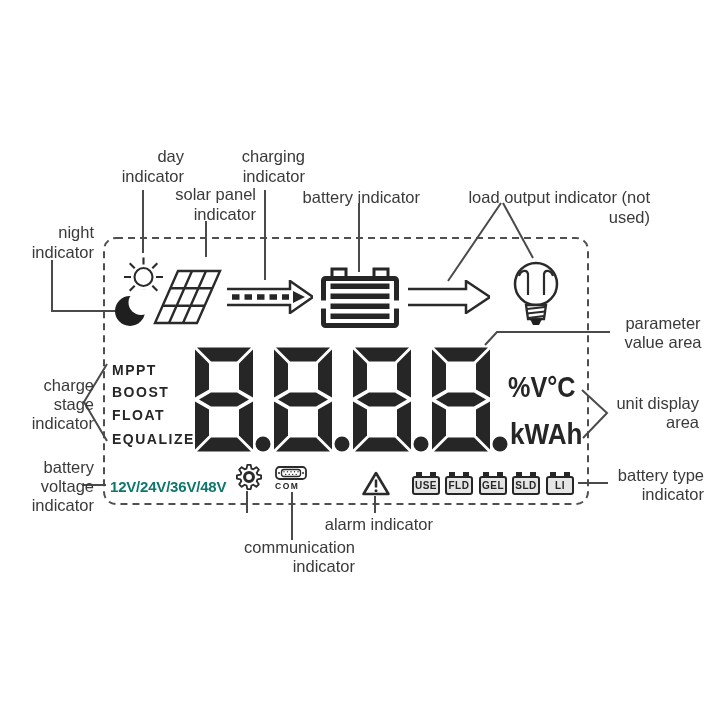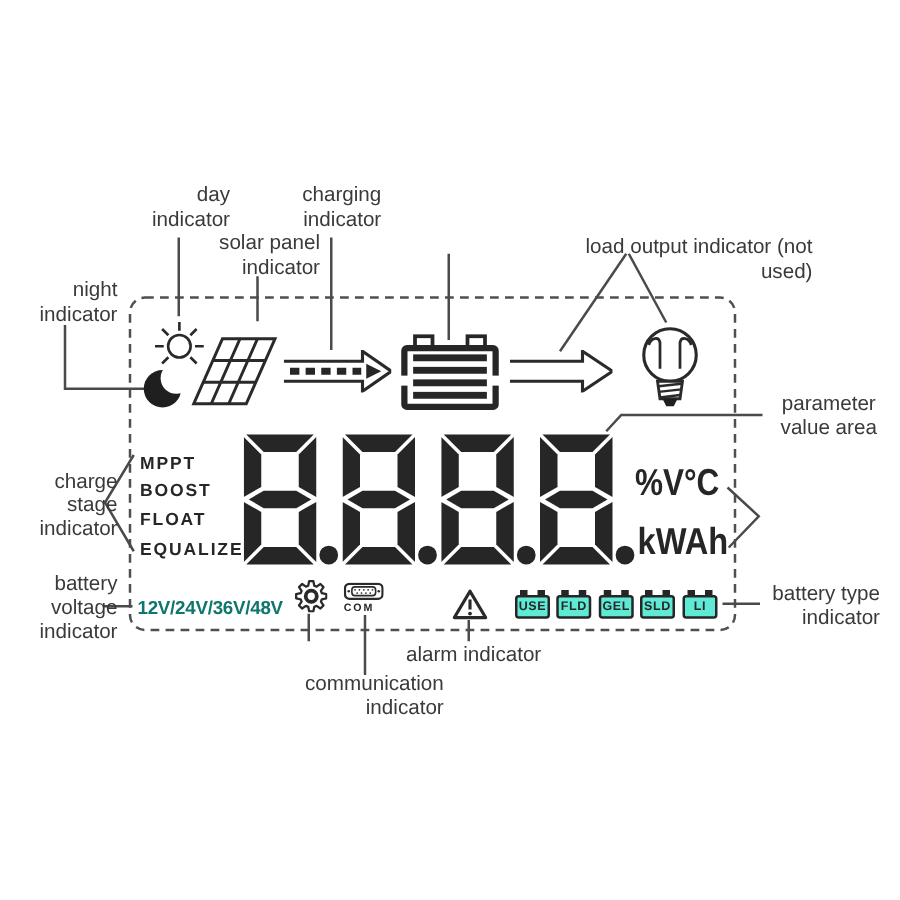--- a/index.html
+++ b/index.html
@@ -20,21 +20,21 @@
   .unit-top{left:404px;top:132px;transform:scaleX(0.84);}
   .unit-bottom{left:406px;top:179px;transform:scaleX(0.87);}
   .sysvolt{position:absolute;left:6px;top:240px;color:#0f766e;font-weight:bold;font-size:15px;
            letter-spacing:-0.2px;white-space:nowrap;}
   .com-label{position:absolute;left:171px;top:243px;width:32px;text-align:left;color:#262626;
              font-weight:bold;font-size:8.5px;letter-spacing:1.5px;}
   .btype{position:absolute;top:233px;width:28px;height:24px;}
   .btype .term{position:absolute;top:0.5px;width:6px;height:6px;background:#262626;}
   .btype .t1{left:4px;} .btype .t2{left:18px;}
   .btype .btype-body{position:absolute;left:0;top:5px;width:28px;height:19px;box-sizing:border-box;
-        border:2.5px solid #262626;border-radius:3px;background:#5eead4;display:flex;align-items:center;
+        border:2.5px solid #262626;border-radius:3px;background:#e5e5e5;display:flex;align-items:center;
         justify-content:center;color:#262626;font-weight:bold;font-size:10px;letter-spacing:0.5px;}
 </style>
 </head>
 <body>
 
 <div class="stage">
 
   <svg class="connectors" width="720" height="720" viewBox="0 0 720 720">
     <rect x="104" y="238" width="484" height="266" rx="12" fill="none" stroke="#4f4f4f" stroke-width="2" stroke-dasharray="7 5"></rect>
     <g fill="none" stroke="#4a4a4a" stroke-width="2">
@@ -65,34 +65,39 @@
     <div>indicator</div>
   </div>
   <div class="ann-label" style="left:156px;top:184px;width:100px">
     <div>solar panel</div>
     <div>indicator</div>
   </div>
   <div class="ann-label" style="left:225px;top:146px;width:80px">
     <div>charging</div>
     <div>indicator</div>
   </div>
+  <div class="ann-label" style="left:300px;top:187px;width:120px">battery indicator</div>
   <div class="ann-label" style="left:430px;top:187px;width:220px">load output indicator (not used)</div>
   <div class="ann-label tight" style="left:14px;top:376px;width:80px">
     <div>charge</div>
     <div>stage</div>
     <div>indicator</div>
   </div>
   <div class="ann-label tight" style="left:14px;top:458px;width:80px">
     <div>battery</div>
     <div>voltage</div>
     <div>indicator</div>
   </div>
   <div class="ann-label tight leftalign" style="left:613px;top:314px;width:100px">
     <div>parameter</div>
     <div>value area</div>
+  </div>
+  <div class="ann-label tight" style="left:599px;top:394px;width:100px">
+    <div>unit display</div>
+    <div>area</div>
   </div>
   <div class="ann-label tight" style="left:600px;top:466px;width:104px">
     <div>battery type</div>
     <div>indicator</div>
   </div>
   <div class="ann-label tight" style="left:230px;top:538px;width:125px">
     <div>communication</div>
     <div>indicator</div>
   </div>
   <div class="ann-label" style="left:318px;top:514px;width:115px">alarm indicator</div>

